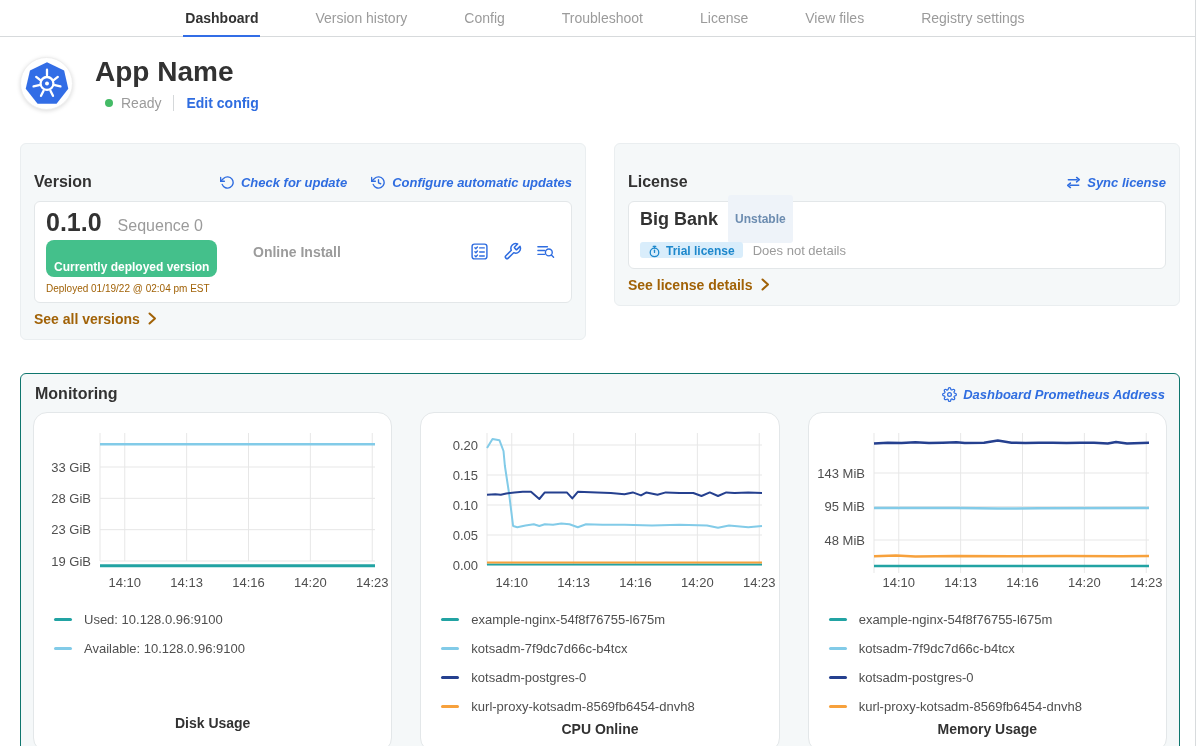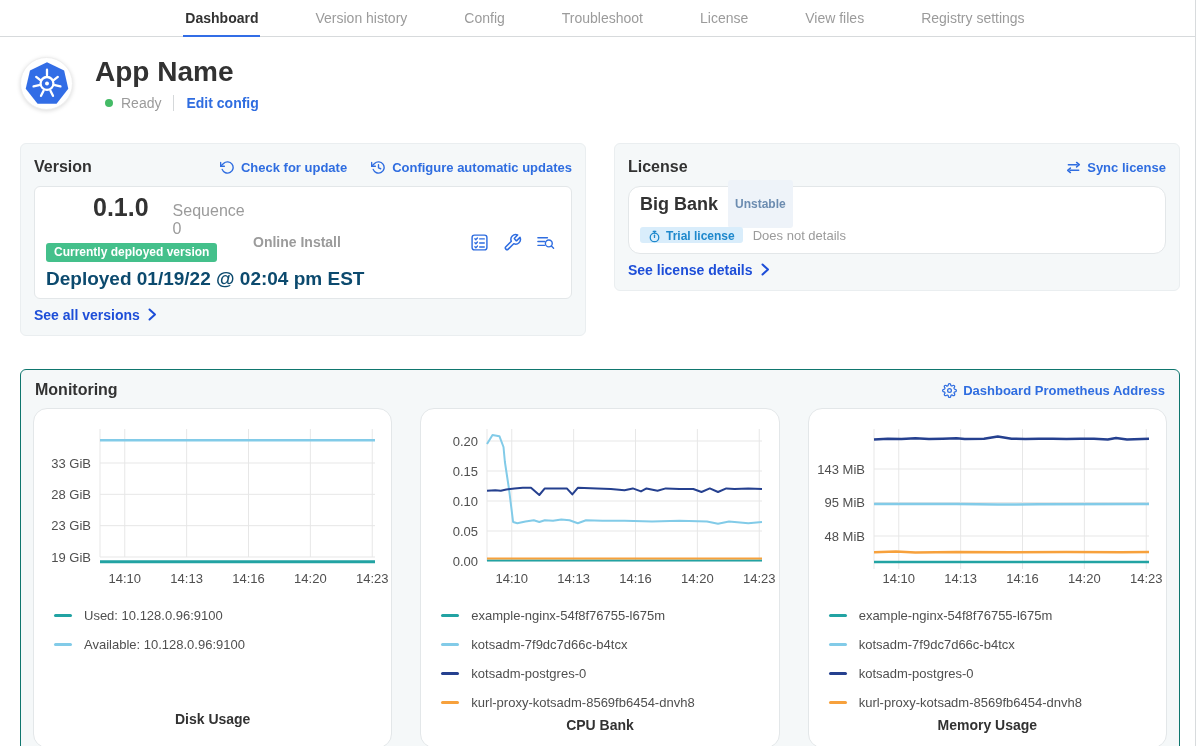--- a/index.html
+++ b/index.html
@@ -14,38 +14,38 @@
 .app-icon { width:53px; height:53px; border-radius:50%; background:#fff; border:1px solid #eee; box-shadow:0 1px 4px rgba(0,0,0,0.14); display:flex; align-items:center; justify-content:center; }
 .app-title-block { margin-left:22px; }
 .app-title { font-size:28px; font-weight:bold; color:#323232; line-height:1.1; }
 .app-sub { display:flex; align-items:center; margin-top:7px; padding-left:10px; }
 .dot { width:8px; height:8px; border-radius:50%; background:#44bb66; margin-right:8px; }
 .ready { font-size:14px; color:#9b9b9b; }
 .vsep { width:1px; height:16px; background:#d5d8da; margin:0 12px; }
 .edit-config { font-size:14px; font-weight:bold; color:#2f6de0; cursor:pointer; }
 .cards-row { display:flex; gap:28px; margin-top:32px; align-items:flex-start; }
 .card { flex:1; background:#f5f8f9; border:1px solid #eaeef0; border-radius:6px; padding:10px 13px 11px; }
-.card-head { display:flex; align-items:center; height:17px; margin-top:5px;gap:48px; }
+.card-head { display:flex; align-items:center; height:17px; margin-top:20px;gap:48px; }
 .card-title { font-size:16px; font-weight:bold; color:#323232; }
 .card-links { margin-left:auto; display:flex; gap:24px; }
-.blue-link { color:#2f6de0; font-size:13px; font-weight:bold; display:flex; align-items:flex-start; gap:6px; cursor:pointer; }
+.blue-link { color:#2f6de0; font-size:13px; font-weight:bold; display:flex; align-items:flex-start; gap:6px; cursor:pointer;font-style:italic; }
 .blue-link svg { flex:none; }
 .inner-card { margin-top:10px; background:#fff; border:1px solid #e3e7e9; border-radius:6px; }
 .version-inner { padding:8px 11px; display:flex; align-items:center; }
 .v-left { width:197px; }
-.v-row1 { display:flex; align-items:baseline; gap:24px;margin-left:47px; }
+.v-row1 { display:flex; align-items:baseline; gap:16px; }
 .v-number { font-size:25px; font-weight:bold; color:#323232; line-height:25px; }
 .v-seq { font-size:16px; color:#9b9b9b; }
-.v-badge { display:inline-block; margin-top:5px; background:#44c08b; color:#fff; font-size:12px; font-weight:bold; padding:2px 8px 3px; border-radius:3px; }
-.v-deployed { margin-top:6px; font-size:19px; color:#0c4a6e; white-space:nowrap;font-weight:bold; }
+.v-badge { display:inline-block; margin-top:5px; background:#44c08b; color:#fff; font-size:12px; font-weight:bold; padding:20px 8px 3px; border-radius:8px; }
+.v-deployed { margin-top:6px; font-size:10px; color:#a16207; white-space:nowrap; }
 .v-install { font-size:14px; font-weight:bold; color:#9b9b9b; margin-left:10px; }
 .v-icons { margin-left:auto; display:flex; gap:14px; color:#2f6de0; align-items:center; padding-right:5px; }
 .v-icons span { cursor:pointer; display:flex; }
-.see-link { margin-top:8px; display:inline-flex; align-items:center; gap:8px; font-size:14px; font-weight:bold; color:#1d4ed8; cursor:pointer;justify-content:space-between; }
-.license-inner { padding:7px 11px 8px;border-radius:12px; }
+.see-link { margin-top:8px; display:inline-flex; align-items:center; gap:8px; font-size:14px; font-weight:bold; color:#a16207; cursor:pointer;justify-content:space-between; }
+.license-inner { padding:7px 11px 8px; }
 .l-row1 { display:flex; align-items:center; gap:10px; height:21px; }
 .l-name { font-size:18px; font-weight:bold; color:#323232; }
 .l-channel { background:#eef3f9; color:#6c8cb0; font-size:12px; font-weight:bold; padding:17px 7px; border-radius:3px; }
 .l-row2 { margin-top:11px; display:flex; align-items:center; gap:10px; height:19px; }
 .l-type { background:#d9edfb; color:#1e88cc; font-size:12px; font-weight:bold; padding:2px 8px 0; border-radius:3px; display:flex; gap:5px; align-items:center; }
 .l-expiry { font-size:13px; color:#9b9b9b; }
 .monitoring { margin-top:33px; background:#f5f8f9; border:1px solid #0f766e; border-radius:6px; padding:12px 12px 8px; }
 .mon-head { display:flex; align-items:center; padding:0 2px; height:17px; }
 .mon-title { font-size:16px; font-weight:bold; color:#323232; }
 .mon-link { margin-left:auto; }
@@ -304,21 +304,21 @@
             </div>
             <div class="legend-row">
               <span class="legend-dash" style="background: rgb(37, 64, 143);"></span>
               <span class="legend-label">kotsadm-postgres-0</span>
             </div>
             <div class="legend-row">
               <span class="legend-dash" style="background: rgb(247, 161, 60);"></span>
               <span class="legend-label">kurl-proxy-kotsadm-8569fb6454-dnvh8</span>
             </div>
           </div>
-          <div class="chart-title">CPU Bank</div>
+          <div class="chart-title">CPU Online</div>
         </div>
         <div class="chart-card">
           <svg width="350" height="170" class="chart-svg">
             <line x1="62" y1="8" x2="62" y2="148" stroke="#e7e7e7" stroke-width="1"></line>
             <line x1="86.75" y1="8" x2="86.75" y2="148" stroke="#e7e7e7" stroke-width="1"></line>
             <line x1="148.625" y1="8" x2="148.625" y2="148" stroke="#e7e7e7" stroke-width="1"></line>
             <line x1="210.5" y1="8" x2="210.5" y2="148" stroke="#e7e7e7" stroke-width="1"></line>
             <line x1="272.375" y1="8" x2="272.375" y2="148" stroke="#e7e7e7" stroke-width="1"></line>
             <line x1="334.25" y1="8" x2="334.25" y2="148" stroke="#e7e7e7" stroke-width="1"></line>
             <line x1="62" y1="48" x2="337" y2="48" stroke="#e7e7e7" stroke-width="1"></line>

